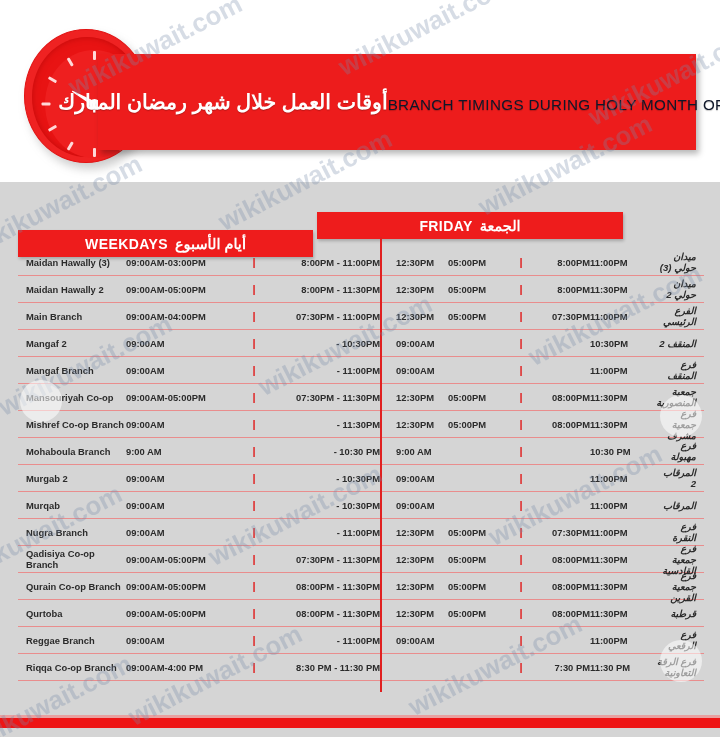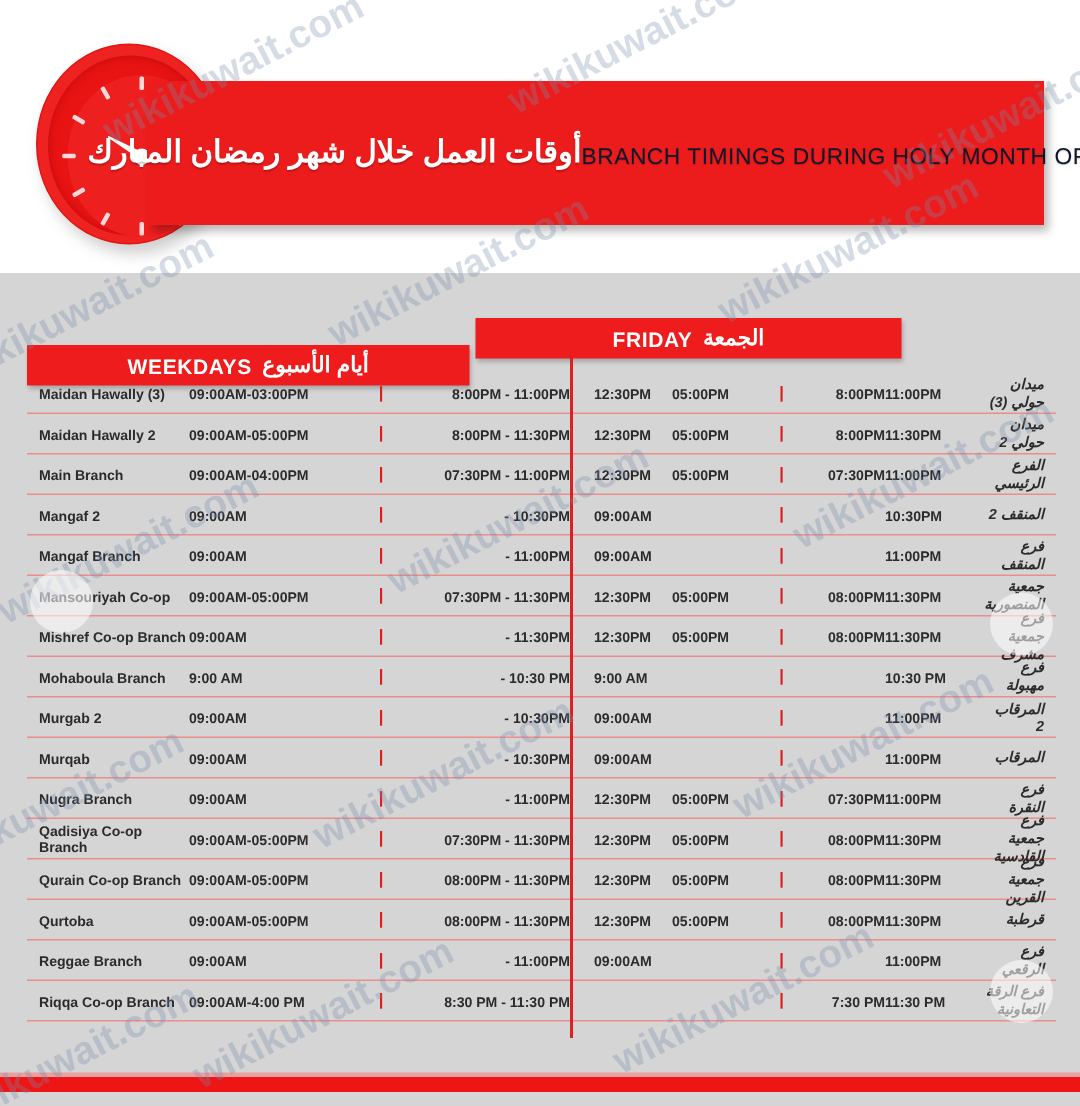--- a/index.html
+++ b/index.html
@@ -155,21 +155,21 @@
     height: 27px;
     background: #ee1c1c;
     color: #ffffff;
     display: flex;
     align-items: center;
     justify-content: center;
     font-weight: bold;
     box-shadow: 1px 2px 3px rgba(0,0,0,0.22);
   }
   .head-weekdays { width: 295px; margin-top: 18px; }
-  .head-friday { width: 284px; margin-left: 4px; }
+  .head-friday { width: 306px; margin-left: 4px; }
   .head-txt-ar {
     font-size: 14.5px;
     direction: rtl;
     margin-left: 7px;
     letter-spacing: 0.2px;
   }
   .head-txt-en {
     font-size: 14px;
     letter-spacing: 0.4px;
   }

